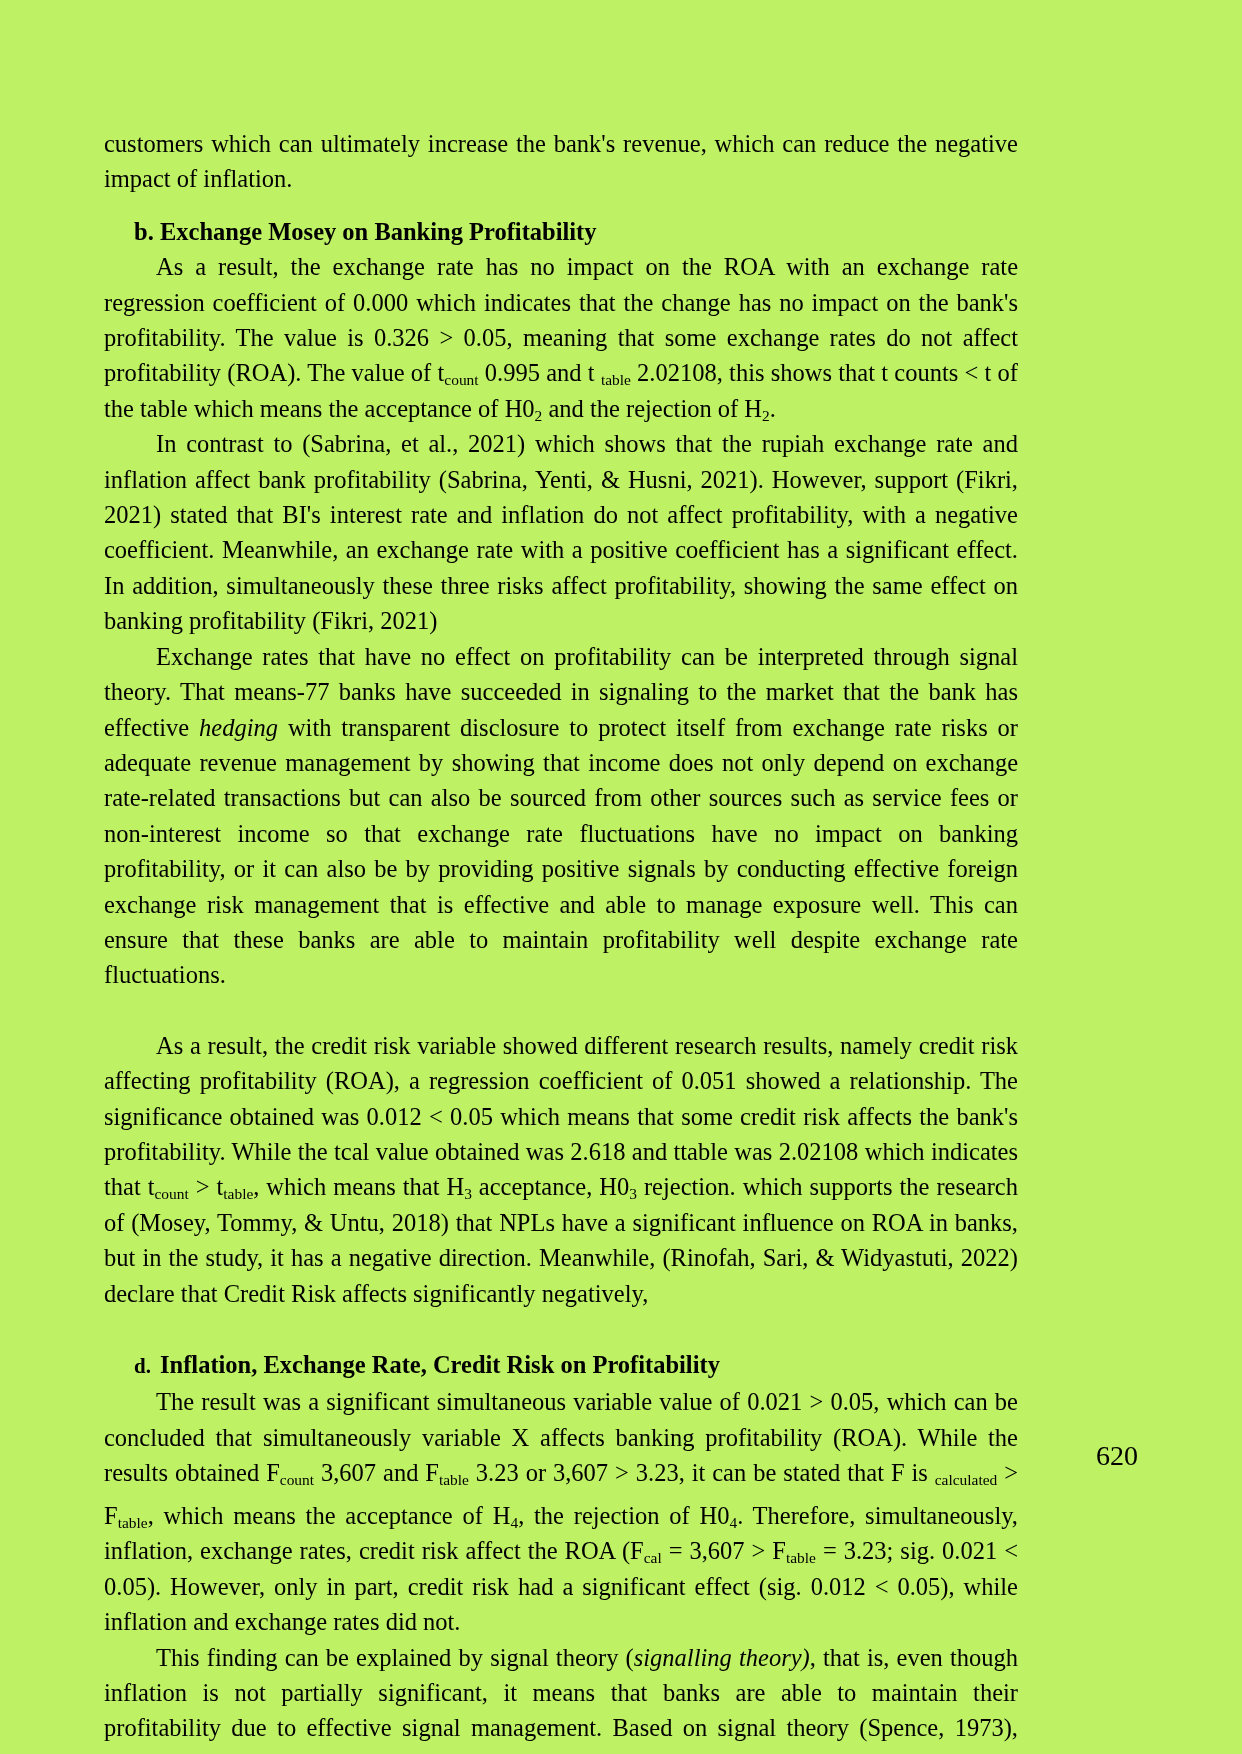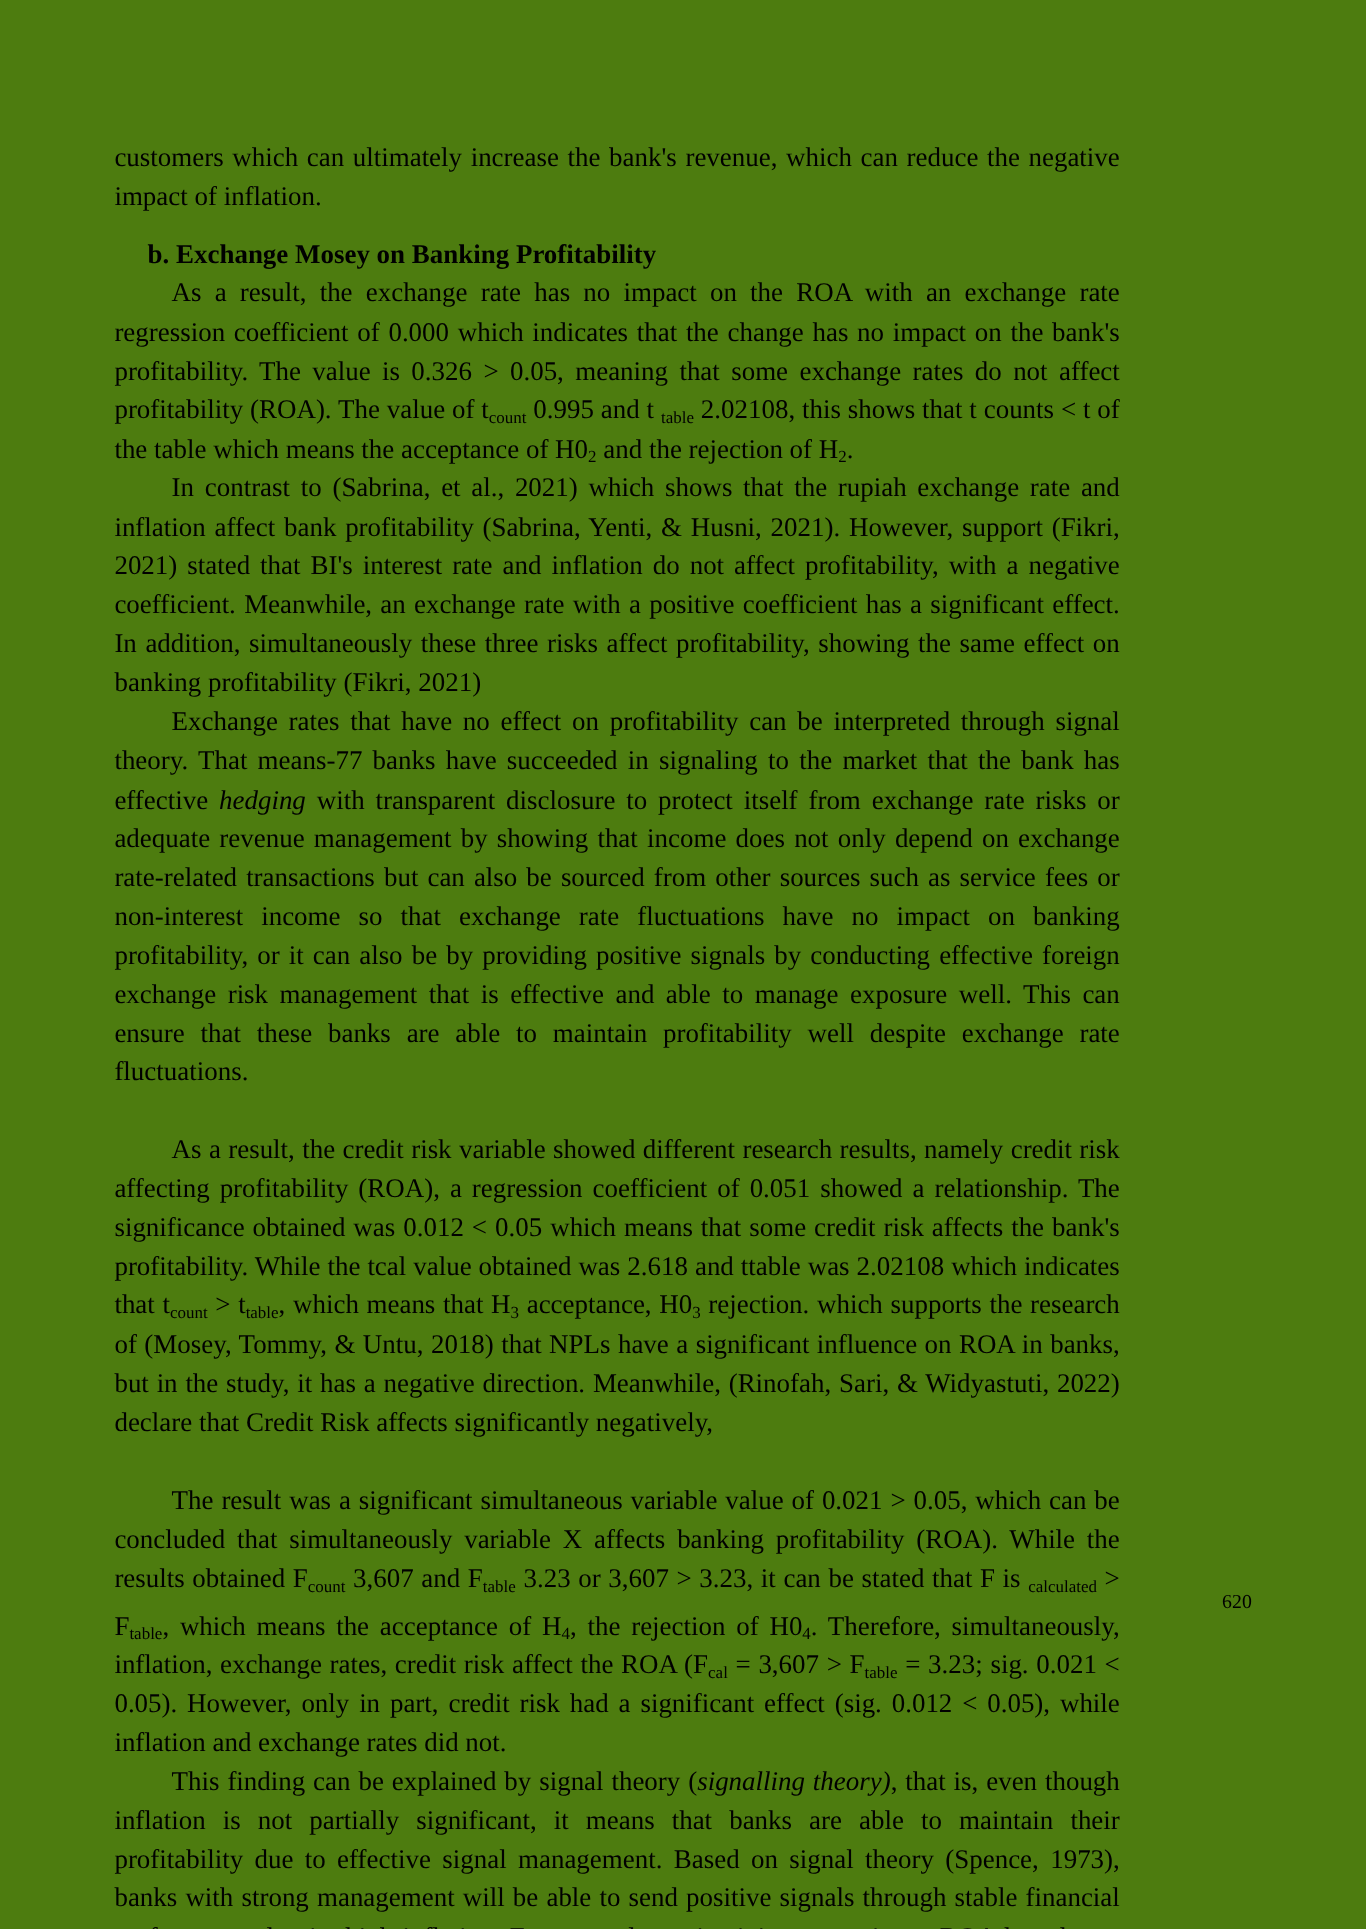--- a/index.html
+++ b/index.html
@@ -8,21 +8,21 @@
     background: #ffffff;
   }
   body {
     font-family: "Liberation Serif", "DejaVu Serif", serif;
     color: #000000;
   }
   .page {
     position: relative;
     width: 1242px;
     height: 1754px;
-    background: #4d7c0f;
+    background: #bef264;
     margin: 0 auto;
     overflow: hidden;
   }
   .content {
     position: absolute;
     left: 104px;
     top: 126px;
     width: 914px;
   }
   p {
@@ -65,21 +65,21 @@
   }
   .sublike {
     font-size: 0.63em;
     vertical-align: -0.28em;
   }
   i, .ital { font-style: italic; font-family: Liberation Serif, serif; }
   .pagenum {
     position: absolute;
     right: 104px;
     top: 1442px;
-    font-size: 18px;
+    font-size: 28px;
     line-height: 28px;
     text-align: right;
     color: #000000;
   }
 </style>
 </head>
 <body>
 
 <div class="page">
 
@@ -97,20 +97,21 @@
 
     <p class="indent"><span>Exchange rates that have no effect on profitability can be interpreted through signal theory. That means-77 banks have succeeded in signaling to the market that the bank has  effective </span><i>hedging</i><span> with transparent disclosure to protect itself from exchange rate risks or adequate revenue management by showing that income does not only depend on exchange rate-related transactions but can also be sourced from other sources such as service fees or non-interest income so that exchange rate fluctuations have no impact on banking profitability, or it can also be by providing positive signals by conducting effective foreign exchange risk management that is effective and able to manage exposure well. This can ensure that these banks are able to maintain profitability well despite exchange rate fluctuations.</span></p>
 
     <div class="gap-md"></div>
 
 
     <p class="indent"><span>As a result, the credit risk variable showed different research results, namely credit risk affecting profitability (ROA), a regression coefficient of 0.051 showed a relationship. The significance obtained was 0.012 &lt; 0.05 which means that some credit risk affects the bank's profitability. While the tcal value obtained was 2.618 and ttable was 2.02108 which indicates that t</span><sub>count</sub><span> &gt; t</span><sub>table</sub><span>, which means that H</span><sub>3</sub><span> acceptance, H0</span><sub>3</sub><span> rejection. which supports the research of (Mosey, Tommy, &amp; Untu, 2018) that NPLs have a significant influence on ROA in banks, but in the study, it has a negative direction. Meanwhile, (Rinofah, Sari, &amp; Widyastuti, 2022) declare that Credit Risk affects significantly negatively,</span></p>
 
     <div class="gap-lg"></div>
 
+    <div class="heading small-marker"><span class="marker">d.</span><span>Inflation, Exchange Rate, Credit Risk on Profitability</span></div>
 
     <p class="indent"><span>The result was a significant simultaneous variable value of 0.021 &gt; 0.05, which can be concluded that simultaneously variable X affects banking profitability (ROA). While the results obtained F</span><sub>count</sub><span> 3,607 and F</span><sub>table</sub><span> 3.23 or 3,607 &gt; 3.23, it can be stated that F is </span><span class="sublike">calculated</span><span> &gt; F</span><sub>table</sub><span>, which means the acceptance of H</span><sub>4</sub><span>, the rejection of H0</span><sub>4</sub><span>. Therefore, simultaneously, inflation, exchange rates, credit risk affect the ROA (F</span><sub>cal</sub><span> = 3,607 &gt; F</span><sub>table</sub><span> = 3.23; sig. 0.021 &lt; 0.05). However, only in part, credit risk had a significant effect (sig. 0.012 &lt; 0.05), while inflation and exchange rates did not.</span></p>
 
     <p class="indent"><span>This finding can be explained by signal theory (</span><i>signalling theory)</i><span>, that is, even though inflation is not partially significant, it means that banks are able to maintain their profitability due to effective signal management. Based on signal theory (Spence, 1973), banks with strong management will be able to send positive signals through stable financial performance despite high inflation. For example, maintaining a consistent ROA has shown resilience to economic pressures that can increase investor and customer confidence (Akerlof, 1970). And an insignificant exchange rate indicates the bank's ability to mitigate foreign exchange risks by using (</span></p>
 
   </div>
 
   <div class="pagenum">620</div>
 
 </div>

